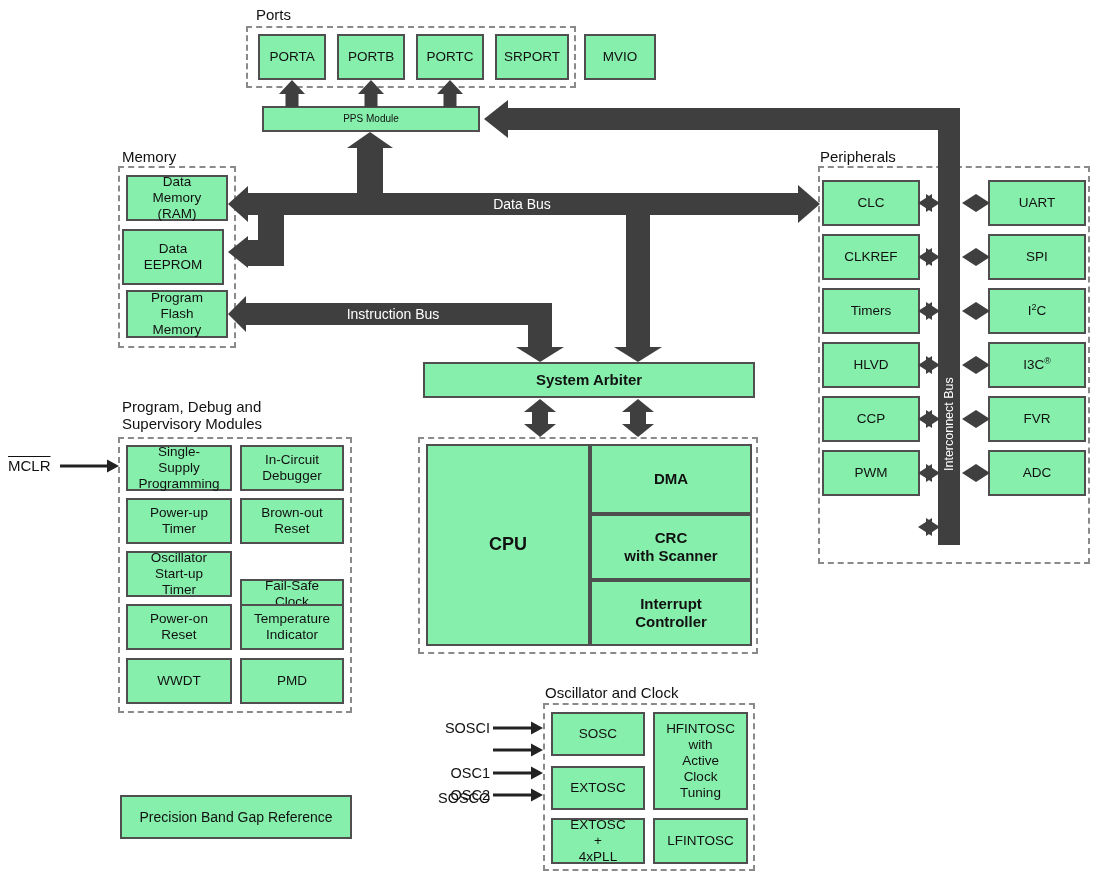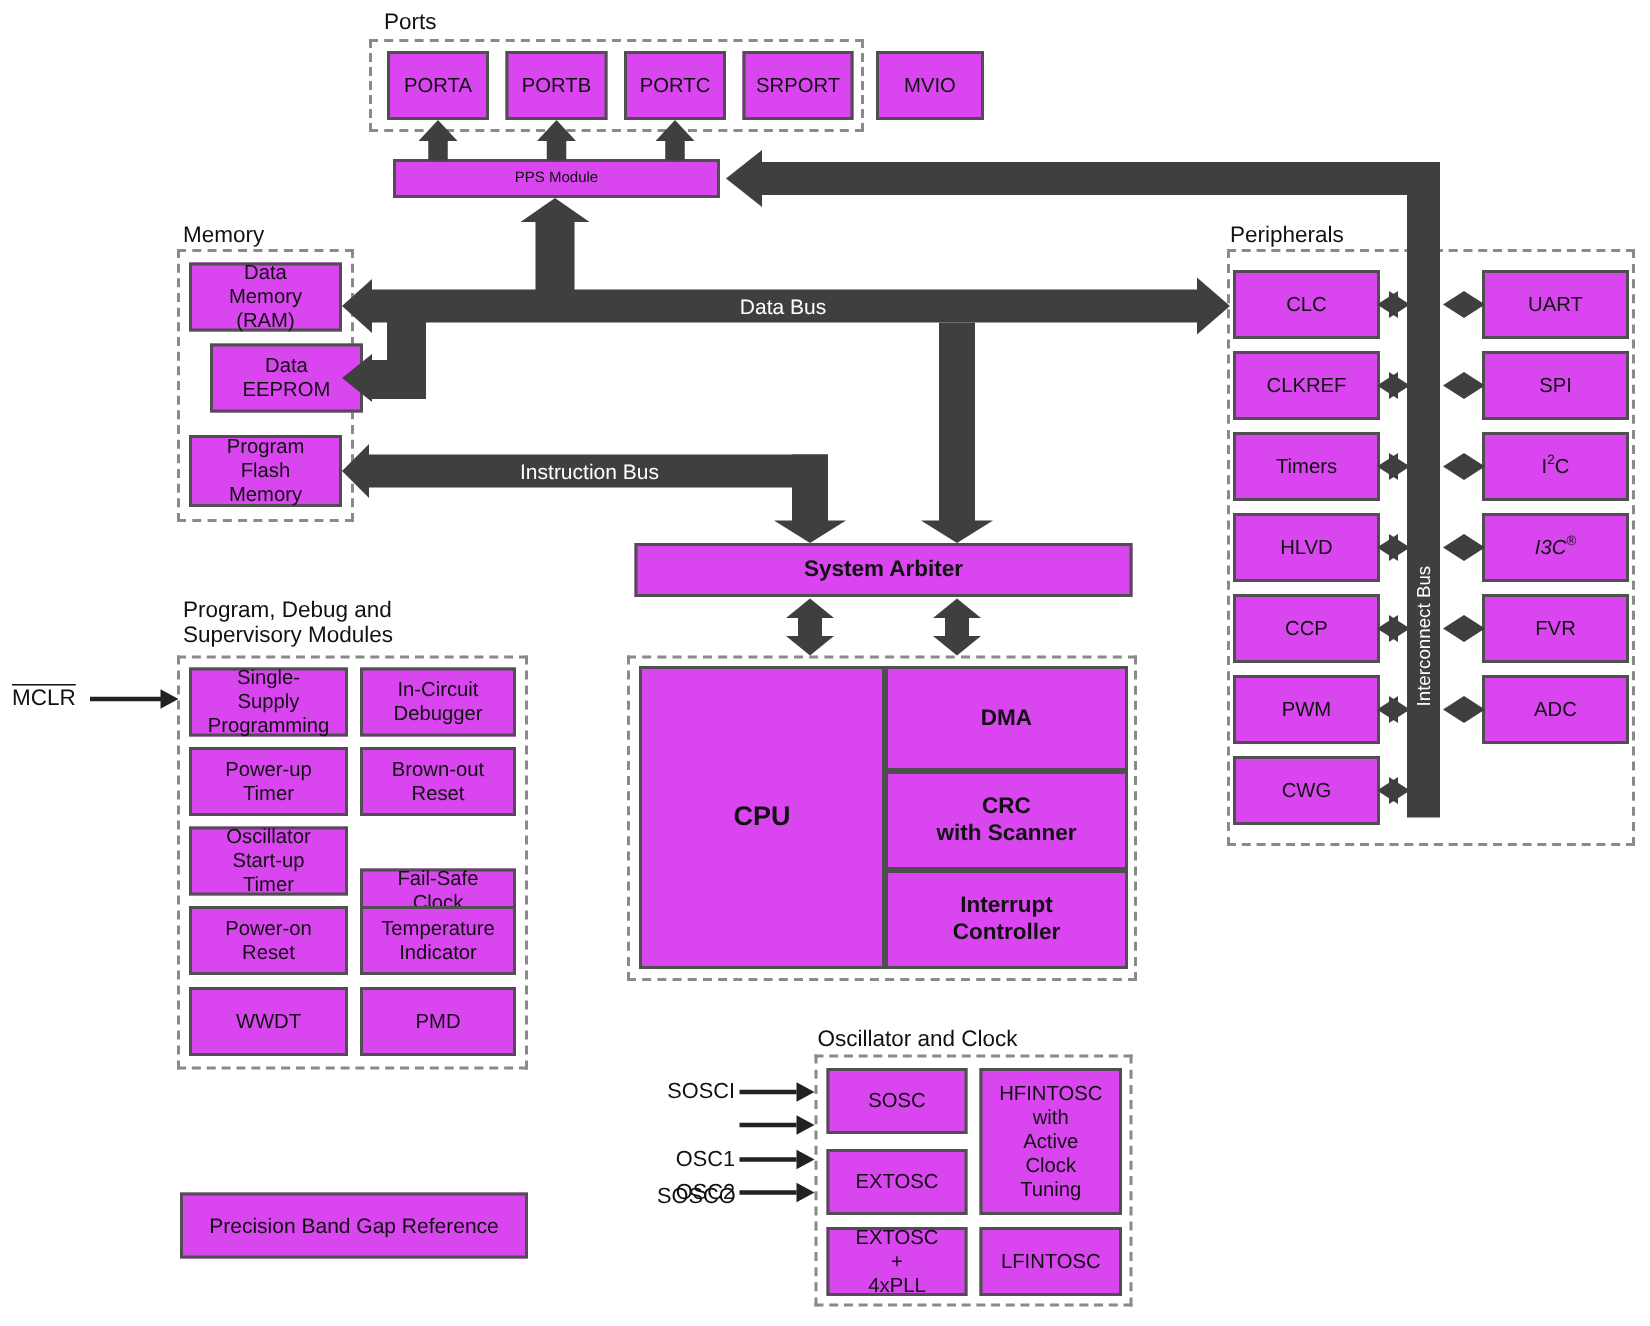--- a/index.html
+++ b/index.html
@@ -1,18 +1,18 @@
 <!DOCTYPE html>
 <html><head>
 <meta charset="utf-8">
 <style>
   html,body{margin:0;padding:0;background:#fff;}
   .stage{position:relative;width:1100px;height:884px;background:#fff;
          font-family:"Liberation Sans",sans-serif;color:#111;overflow:hidden;}
-  .box{position:absolute;background:#d946ef;border:2px solid #4f4f4f;box-sizing:border-box;
+  .box{position:absolute;background:#86efac;border:2px solid #4f4f4f;box-sizing:border-box;
        display:flex;align-items:center;justify-content:center;text-align:center;
        font-size:13.5px;line-height:1.18;white-space:pre-line;z-index:2;padding:1px 16px;}
   .bold{font-weight:700;}
   .dashed{position:absolute;border:2px dashed #8a8a8a;box-sizing:border-box;z-index:1;background:transparent;}
   .seclabel{position:absolute;font-size:15px;z-index:2;white-space:pre-line;}
   .buslabel{position:absolute;z-index:6;color:#fff;font-size:14px;
             display:flex;align-items:center;justify-content:center;}
   .vlabel{writing-mode:vertical-rl;transform:rotate(180deg);font-size:12.5px;}
   .inlabel{position:absolute;font-size:14.5px;z-index:2;text-align:right;}
   .mclr{position:absolute;font-size:15px;z-index:2;}
@@ -32,21 +32,21 @@
   <div class="box" style="left:416px;top:34px;width:68px;height:46px;">PORTC</div>
   <div class="box" style="left:495px;top:34px;width:74px;height:46px;">SRPORT</div>
   <div class="box" style="left:584px;top:34px;width:72px;height:46px;">MVIO</div>
 
   <div class="box" style="left:262px;top:106px;width:218px;height:26px;font-size:10px;">PPS Module</div>
 
   <div class="seclabel" style="left:122px;top:148px;">Memory</div>
   <div class="dashed" style="left:118px;top:166px;width:118px;height:182px;"></div>
   <div class="box" style="left:126px;top:175px;width:102px;height:46px;">Data Memory
 (RAM)</div>
-  <div class="box" style="left:140px;top:229px;width:102px;height:46px;">Data
+  <div class="box" style="left:122px;top:229px;width:102px;height:56px;">Data
 EEPROM</div>
   <div class="box" style="left:126px;top:290px;width:102px;height:48px;">Program
 Flash Memory</div>
 
   <div class="box bold" style="left:423px;top:362px;width:332px;height:36px;font-size:15px;">System Arbiter</div>
 
   <div class="dashed" style="left:418px;top:437px;width:340px;height:217px;"></div>
   <div class="box bold" style="left:426px;top:444px;width:164px;height:202px;font-size:18px;">CPU</div>
   <div class="box bold" style="left:590px;top:444px;width:162px;height:70px;font-size:15px;">DMA</div>
   <div class="box bold" style="left:590px;top:514px;width:162px;height:66px;font-size:15px;">CRC
@@ -56,28 +56,27 @@
 
   <div class="seclabel" style="left:820px;top:148px;">Peripherals</div>
   <div class="dashed" style="left:818px;top:166px;width:272px;height:398px;"></div>
 
   <div class="box" style="left:822px;top:180px;width:98px;height:46px;">CLC</div>
   <div class="box" style="left:822px;top:234px;width:98px;height:46px;">CLKREF</div>
   <div class="box" style="left:822px;top:288px;width:98px;height:46px;">Timers</div>
   <div class="box" style="left:822px;top:342px;width:98px;height:46px;">HLVD</div>
   <div class="box" style="left:822px;top:396px;width:98px;height:46px;">CCP</div>
   <div class="box" style="left:822px;top:450px;width:98px;height:46px;">PWM</div>
-  <div class="box" style="left:822px;top:504px;width:98px;height:46px;">CWG</div>
 
   <div class="box" style="left:988px;top:180px;width:98px;height:46px;">UART</div>
   <div class="box" style="left:988px;top:234px;width:98px;height:46px;">SPI</div>
   <div class="box" style="left:988px;top:288px;width:98px;height:46px;">
     <span><span>I</span><sup>2</sup><span>C</span></span>
   </div>
-  <div class="box" style="left:988px;top:342px;width:98px;height:46px;font-style:italic;">
+  <div class="box" style="left:988px;top:342px;width:98px;height:46px;">
     <span><span>I3C</span><sup>®</sup></span>
   </div>
   <div class="box" style="left:988px;top:396px;width:98px;height:46px;">FVR</div>
   <div class="box" style="left:988px;top:450px;width:98px;height:46px;">ADC</div>
 
   <div class="seclabel" style="left:122px;top:398px;width:220px;">Program, Debug and
 Supervisory Modules</div>
   <div class="dashed" style="left:118px;top:437px;width:234px;height:276px;"></div>
 
   <div class="mclr" style="left:8px;top:457px;"><span class="overline">MCLR</span></div>

